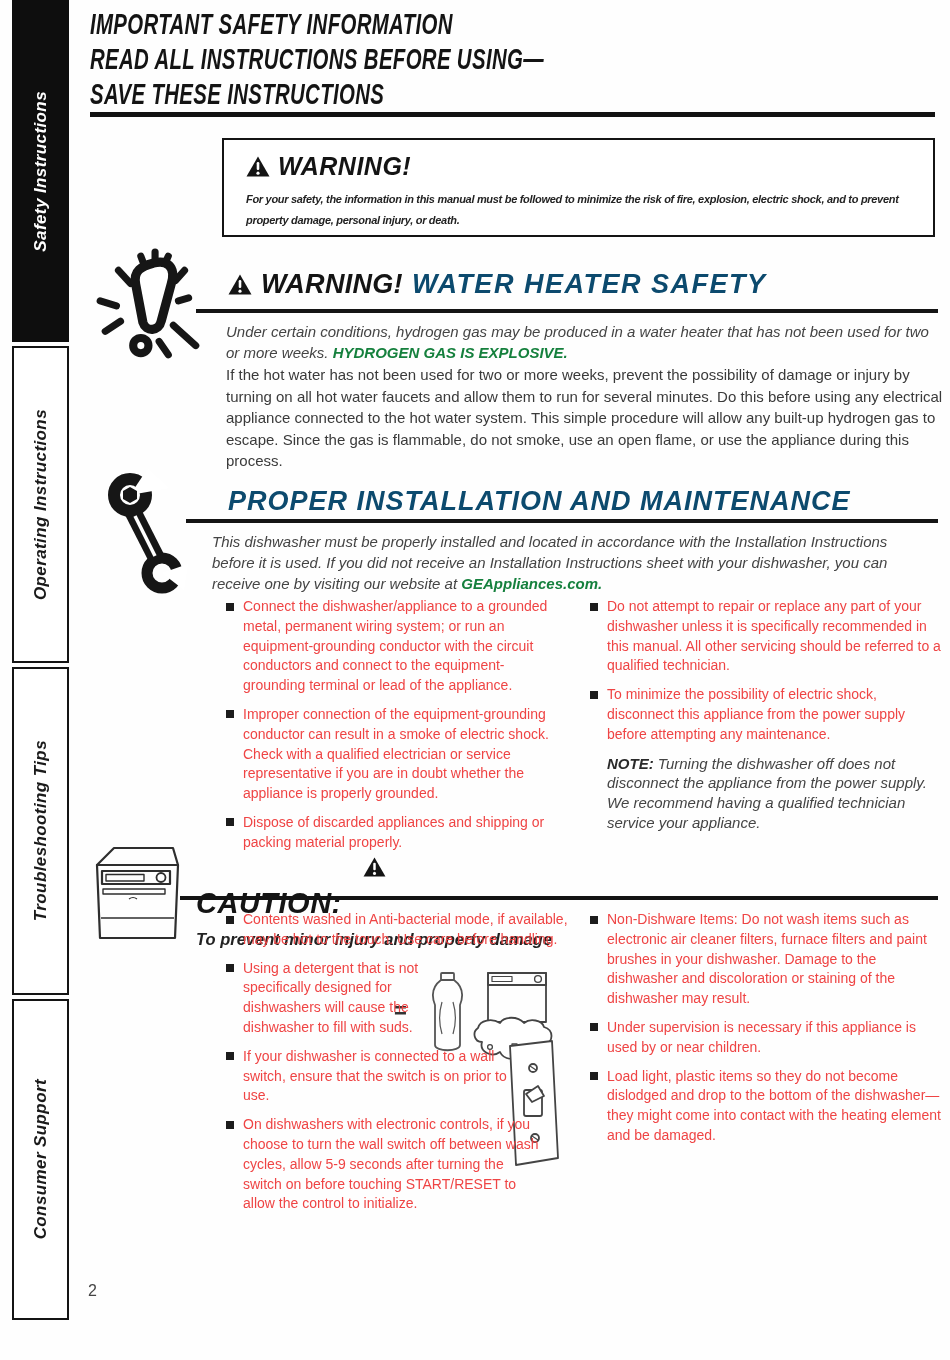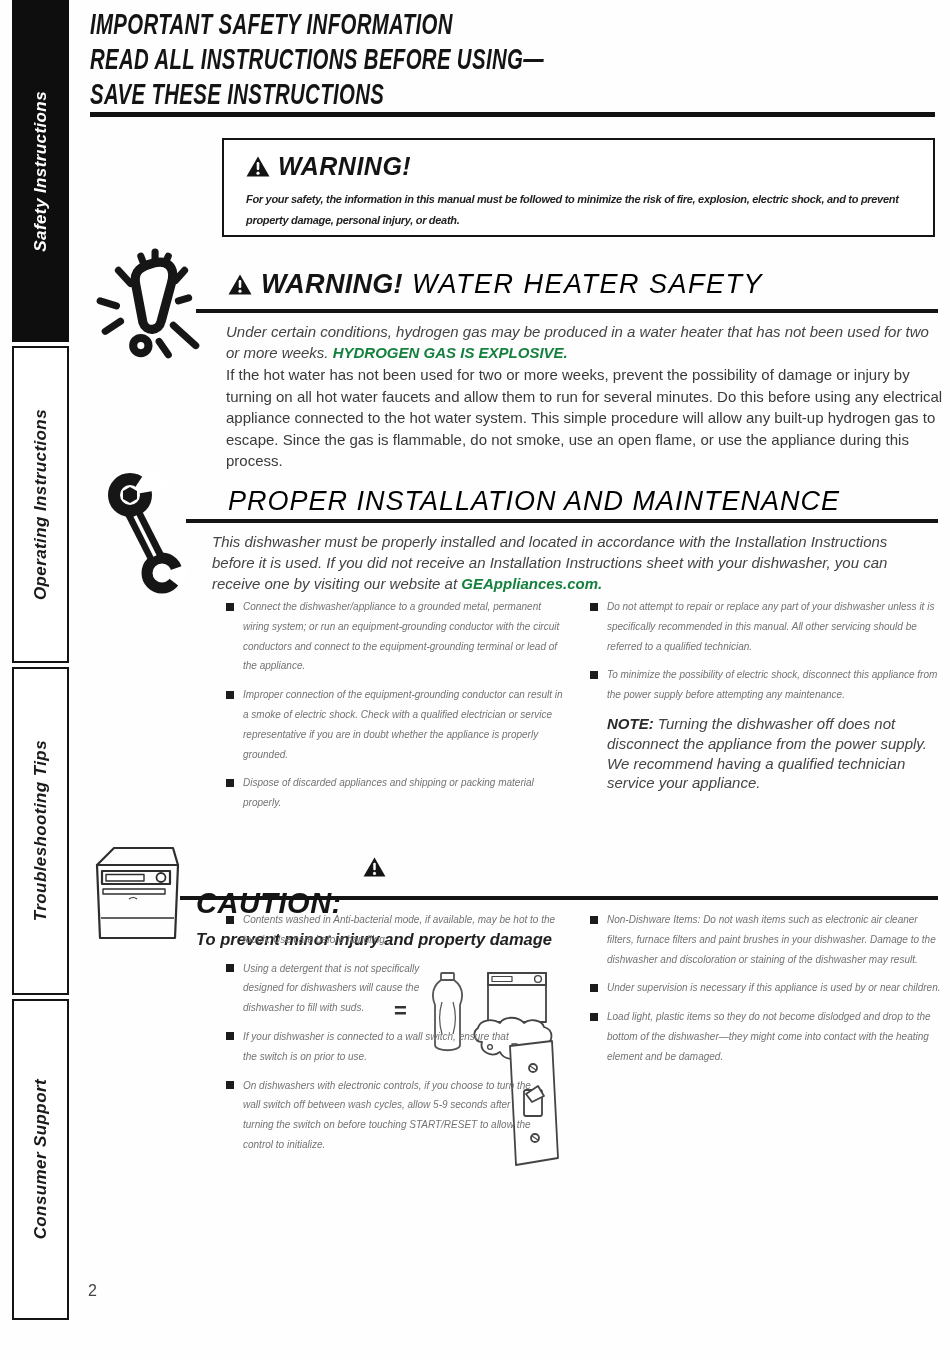--- a/index.html
+++ b/index.html
@@ -41,31 +41,31 @@
   .warn-title{font-size:25px;font-weight:bold;font-style:italic;color:#141414;letter-spacing:.5px;}
   .warning-box .body{
     margin-top:8px;font-size:11px;line-height:21px;font-weight:bold;font-style:italic;
     color:#232323;letter-spacing:-.3px;
   }
 
   
   .rule{position:absolute;height:3.5px;background:#141414;}
   .sec-head{position:absolute;display:flex;align-items:center;gap:9px;white-space:nowrap;}
   .sec-head .bold-part{font-size:27px;font-weight:bold;font-style:italic;color:#141414;letter-spacing:.3px;}
-  .sec-head .light-part{font-size:27px;font-weight:normal;font-style:italic;color:#000000;letter-spacing:1.5px;}
+  .sec-head .light-part{font-size:27px;font-weight:bold;font-style:italic;color:#0c4a6e;letter-spacing:1.5px;}
   .para{position:absolute;font-size:15px;line-height:21px;color:#3a3a3a;}
   .italic{font-style:italic;color:#444;}
   b.inline{color:#15803d;}
 
   
   .col{position:absolute;}
   ul.blist{list-style:none;margin:0;padding:0;}
   ul.blist li{
     position:relative;padding-left:17px;margin-bottom:9px;
-    font-size:10px;line-height:19.8px;color:#737373;font-style:italic;
+    font-size:14px;line-height:19.8px;color:#ef4444;
   }
   ul.blist li::before{
     content:"";position:absolute;left:0;top:5.5px;width:8px;height:8px;background:#1c1c1c;
   }
   .note{margin:2px 0 0 17px;font-size:15px;line-height:19.8px;font-style:italic;color:#444;}
   .note b{color:#2a2a2a;}
 
   
   .caution-head{position:absolute;display:flex;align-items:baseline;gap:10px;white-space:nowrap;}
   .caution-word{font-size:29px;font-weight:bold;font-style:italic;color:#141414;letter-spacing:.5px;}

